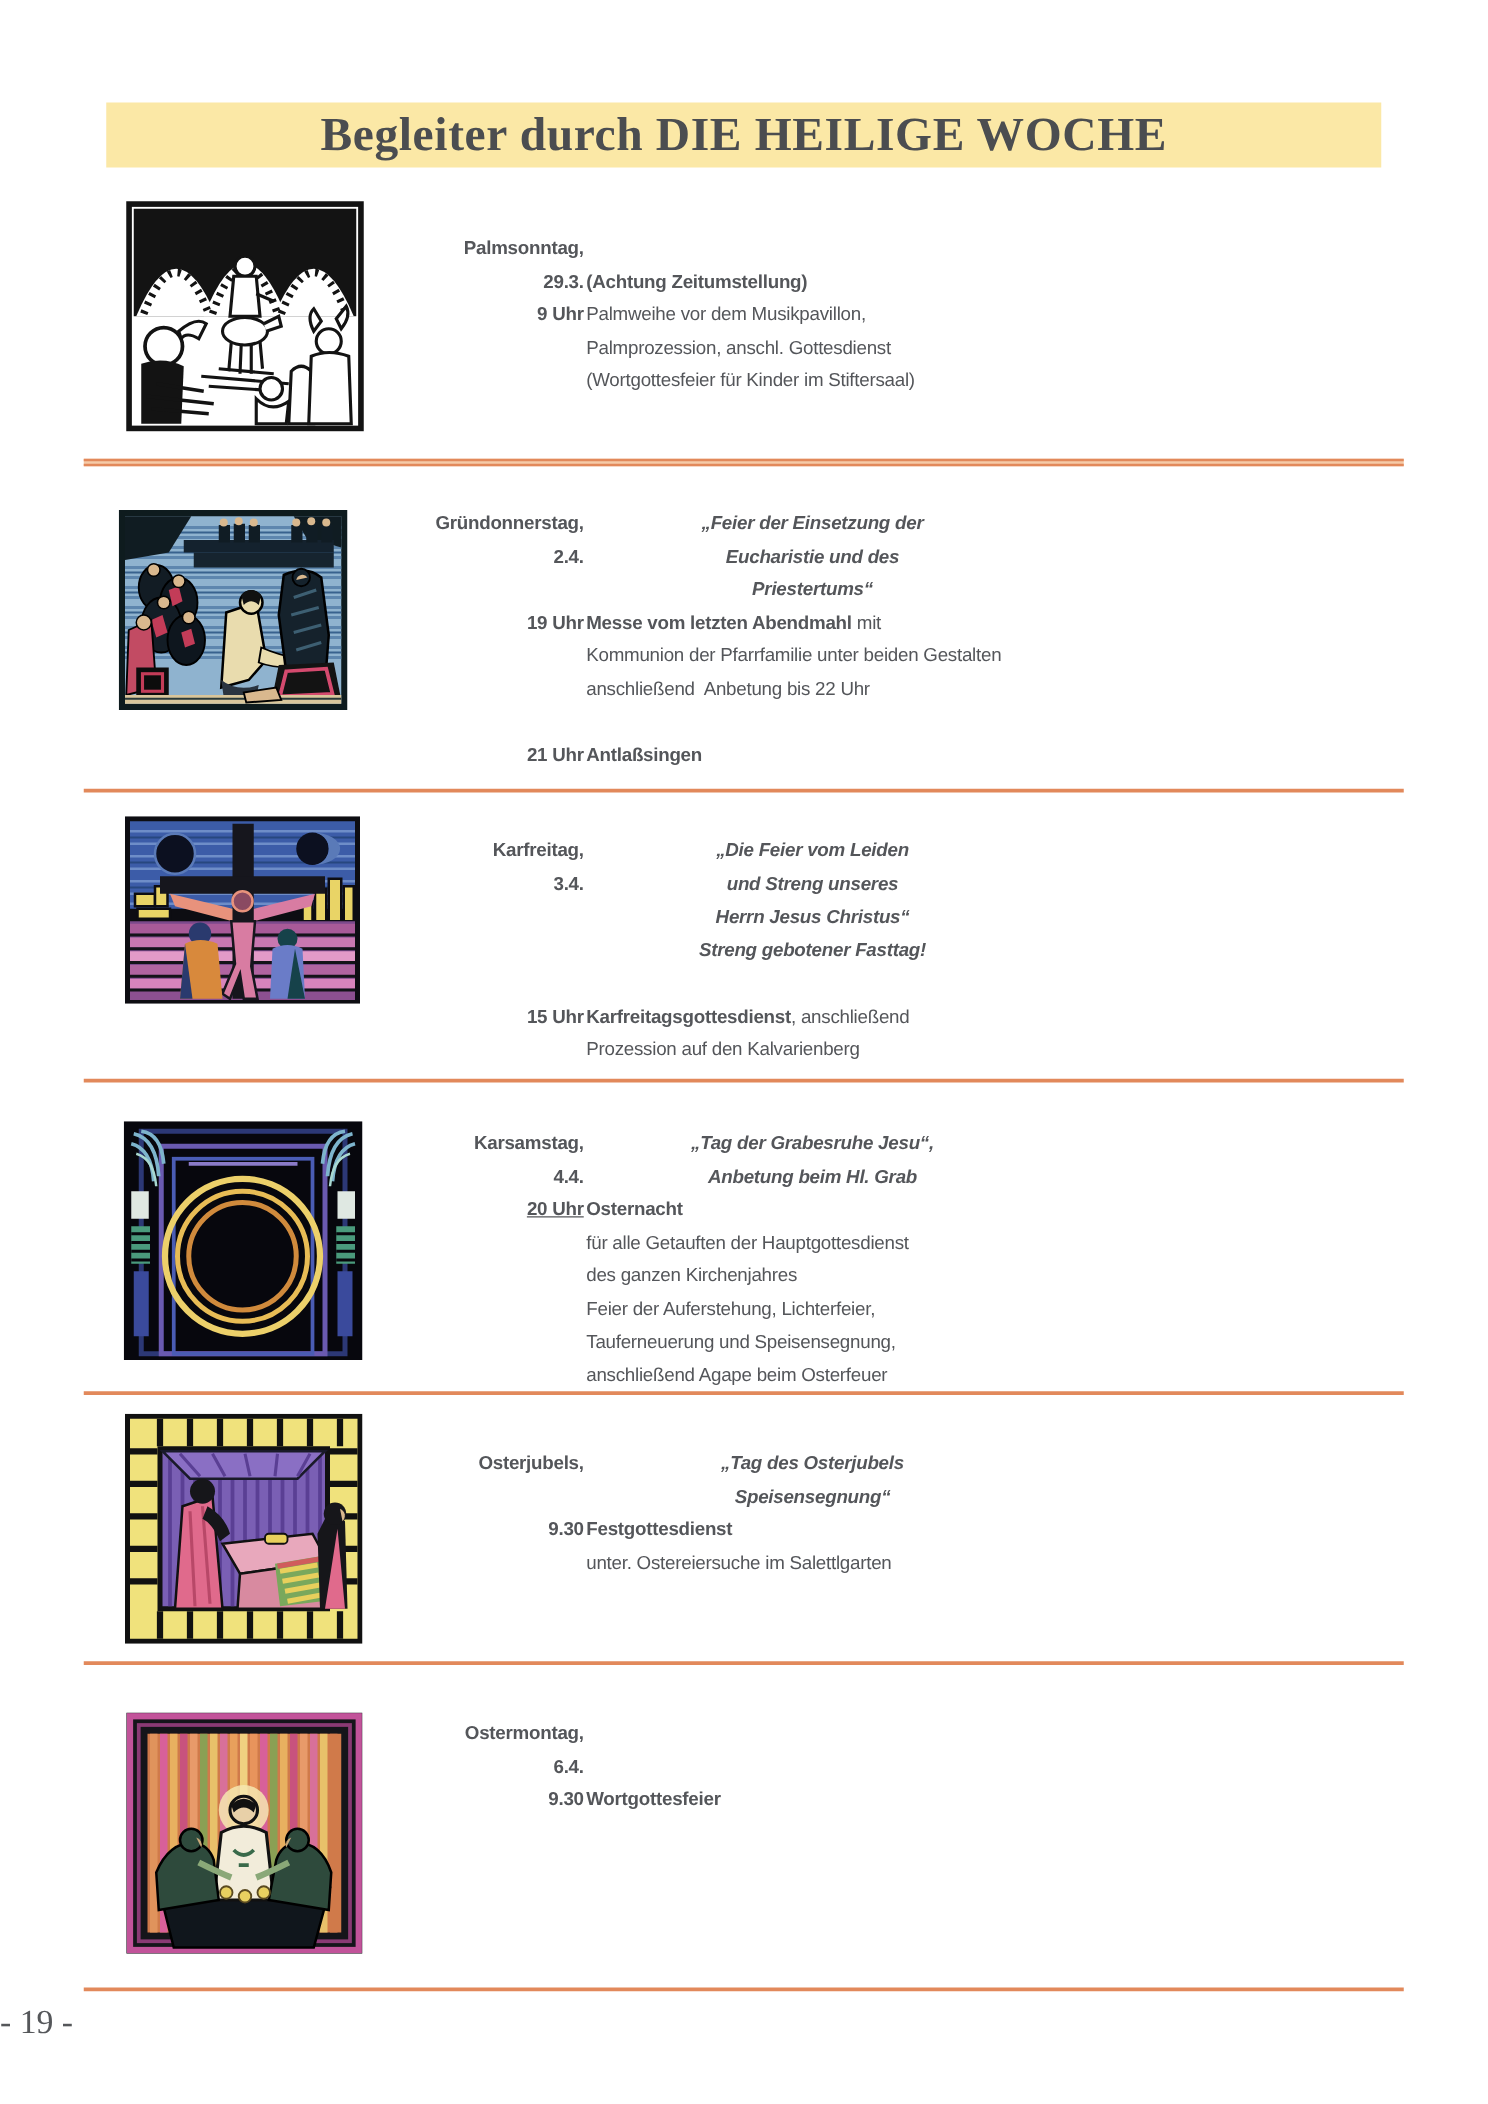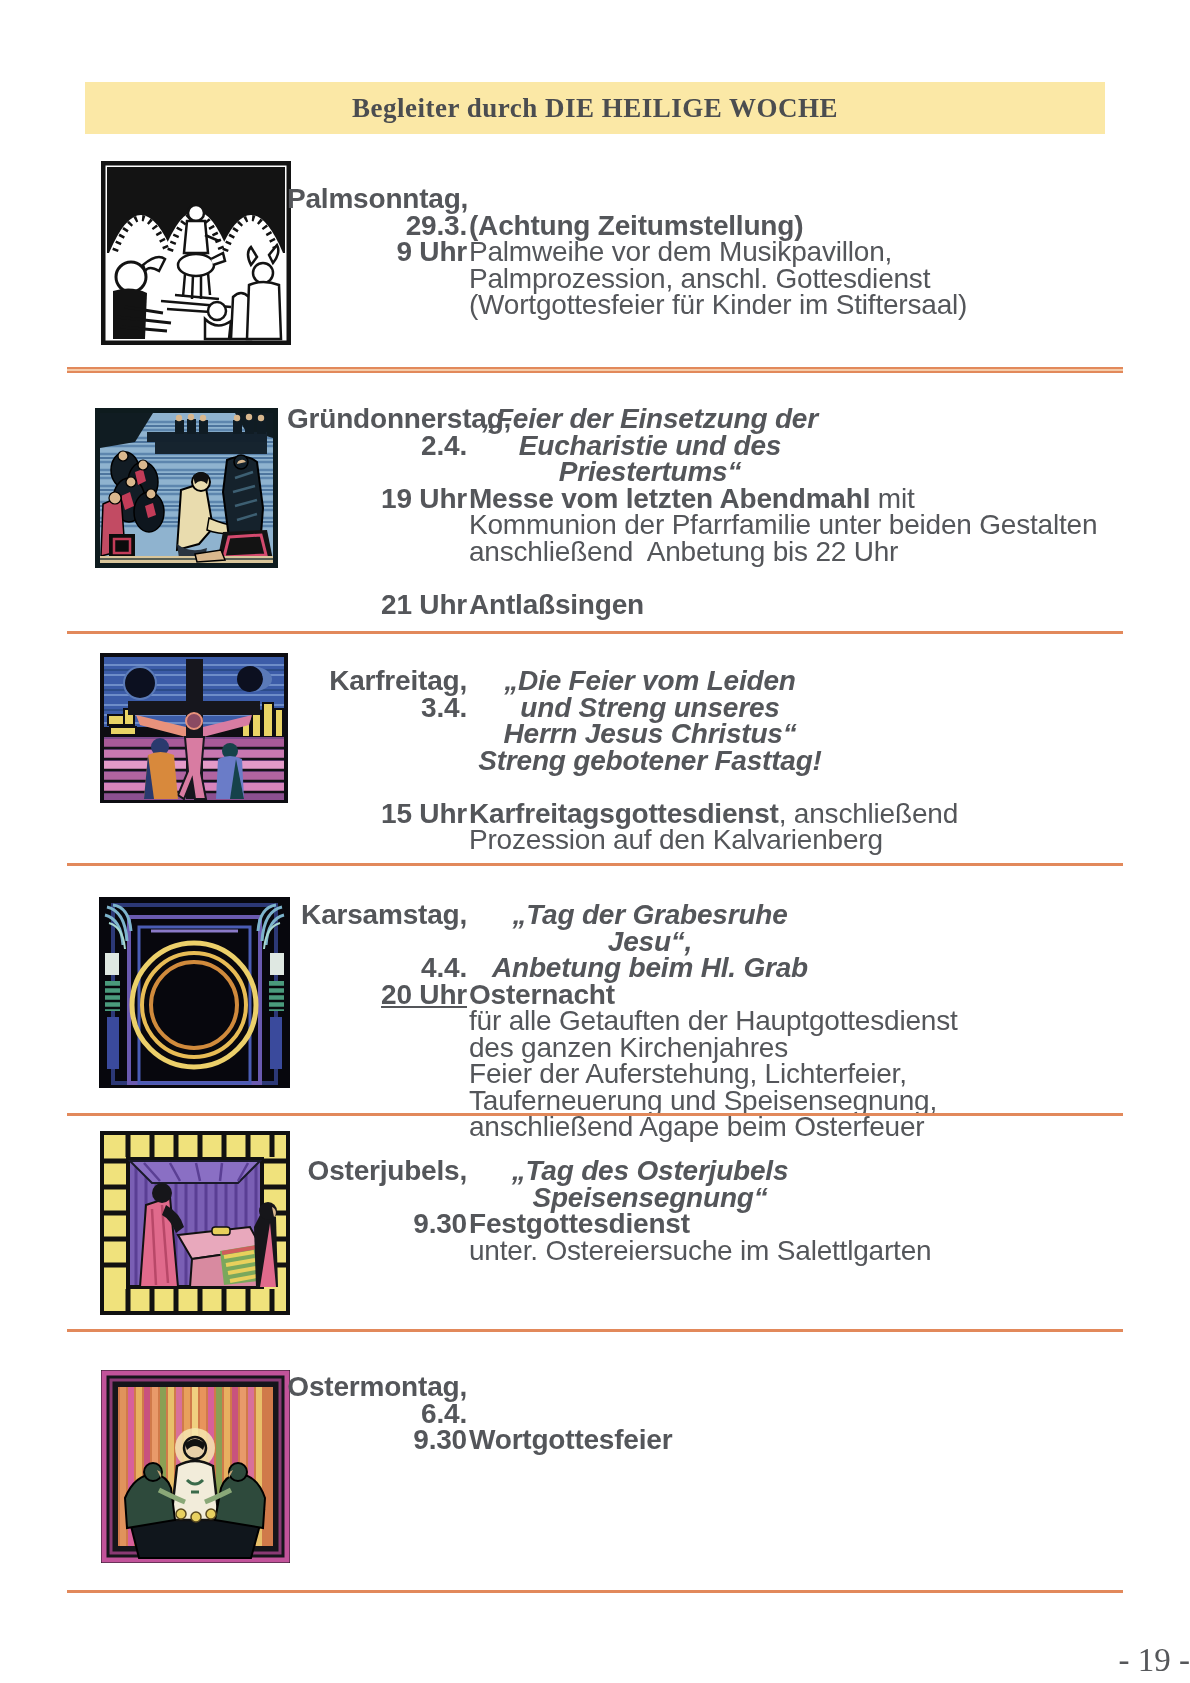--- a/index.html
+++ b/index.html
@@ -1,37 +1,37 @@
 <!DOCTYPE html>
 <html><head>
 <meta charset="utf-8">
 <style>
   html,body{margin:0;padding:0;background:#ffffff;}
   .page{position:relative;width:1190px;height:1683px;background:#ffffff;
         font-family:"Liberation Sans",sans-serif;color:#54565a;overflow:hidden;}
   .title-bar{position:absolute;left:85px;top:82px;width:1020px;height:52px;
         background:#FBE8A6;display:flex;align-items:center;justify-content:center;}
-  .title-bar h1{margin:0;font-family:"Liberation Serif",serif;font-size:27px;
+  .title-bar h1{margin:0;font-family:"Liberation Serif",serif;font-size:38px;
         font-weight:bold;color:#4b4d50;letter-spacing:.5px;white-space:nowrap;}
   .art{position:absolute;margin:0;padding:0;}
   .art svg{width:100%;height:100%;display:block;}
-  .rows{position:absolute;left:287px;right:50px;font-size:28px;line-height:26.5px;
+  .rows{position:absolute;left:287px;right:50px;font-size:15px;line-height:26.5px;
         letter-spacing:-0.2px;}
   .line{display:flex;min-height:26.5px;}
   .lbl{flex:0 0 180px;width:180px;text-align:right;font-weight:bold;white-space:nowrap;}
   .txt{margin-left:2px;flex:1;white-space:pre-wrap;}
   .b{font-weight:bold;}
   .quote{width:362px;text-align:center;font-weight:bold;font-style:italic;}
   .quote.plain{font-weight:bold;}
   .u{text-decoration:underline;}
   .divider{position:absolute;left:67px;width:1056px;border-top:3px solid #E2895B;}
   .divider.double{height:2px;border-top:2.5px solid #E2895B;
         border-bottom:2.5px solid #E2895B;background:#F5CBA8;}
-  .pagenum{position:absolute;top:1602px;left:0;width:100%;text-align:right;
-        font-family:"Liberation Serif",serif;font-size:33px;color:#55575a;margin-top:40px;}
+  .pagenum{position:absolute;top:1602px;left:0;width:100%;text-align:left;
+        font-family:"Liberation Serif",serif;font-size:27px;color:#55575a;}
 </style>
 </head>
 <body>
 
 <div class="page">
 
   <header class="title-bar">
     <h1>Begleiter durch DIE HEILIGE WOCHE</h1>
   </header>
 

